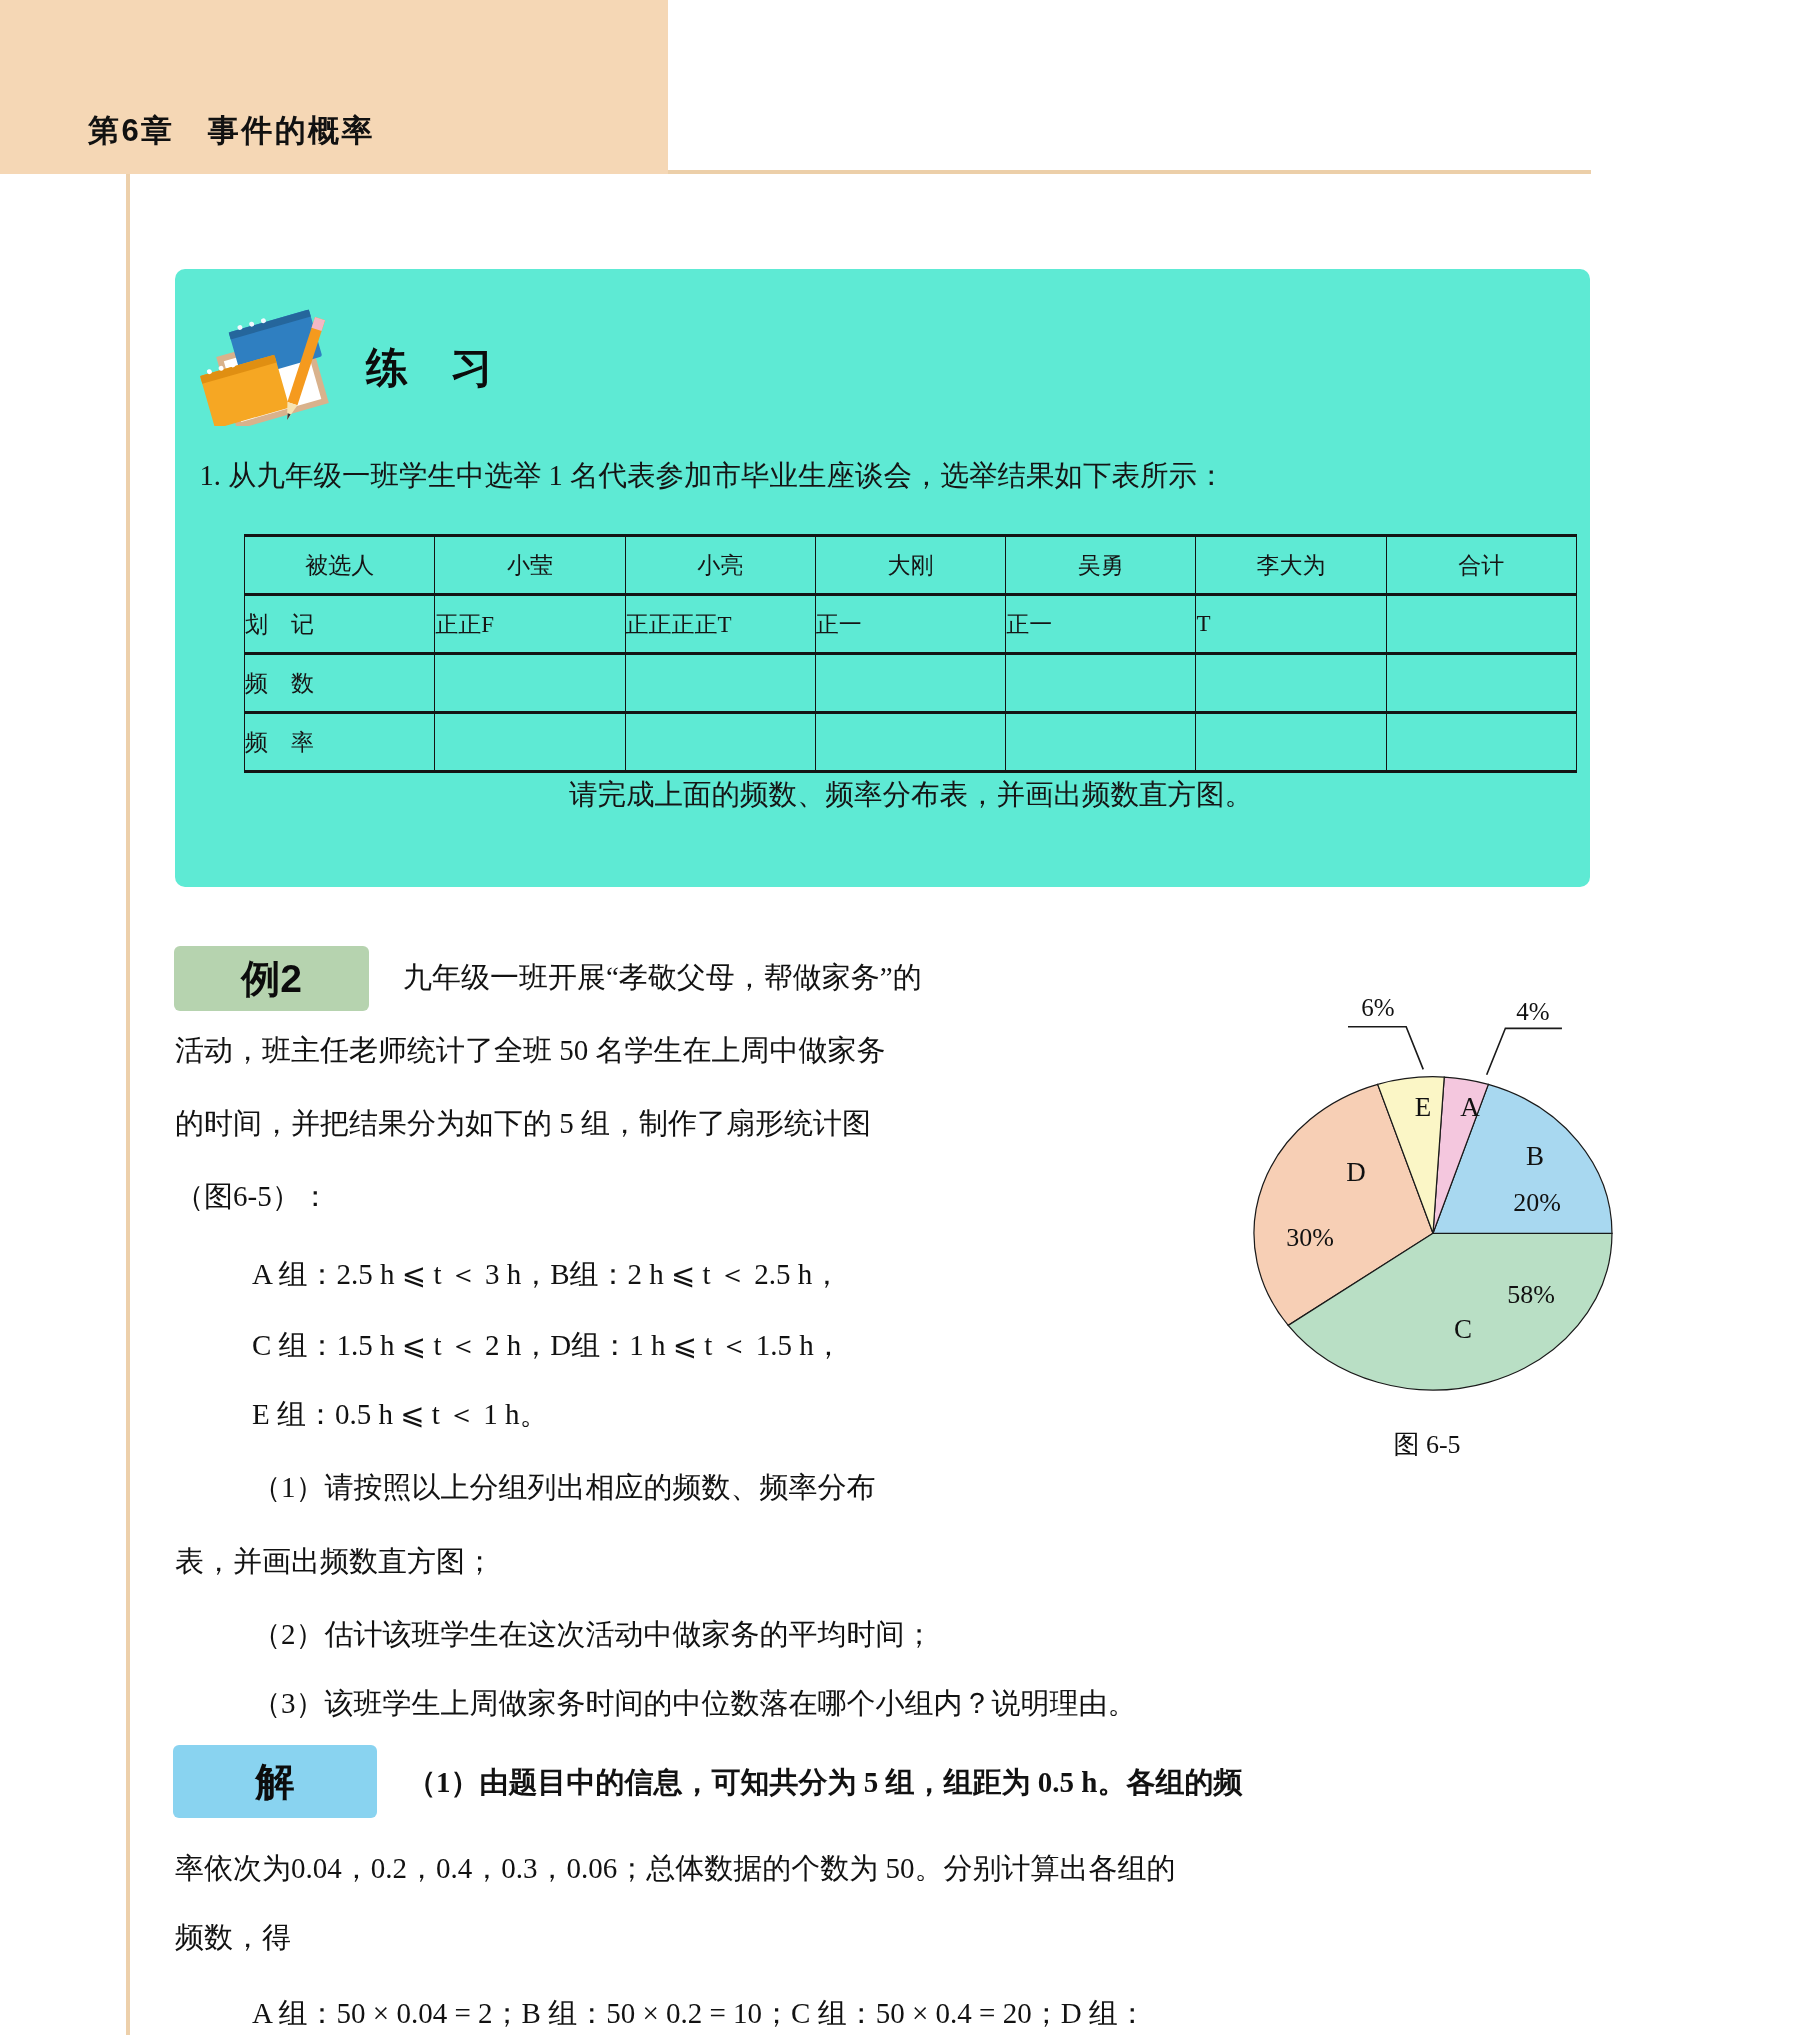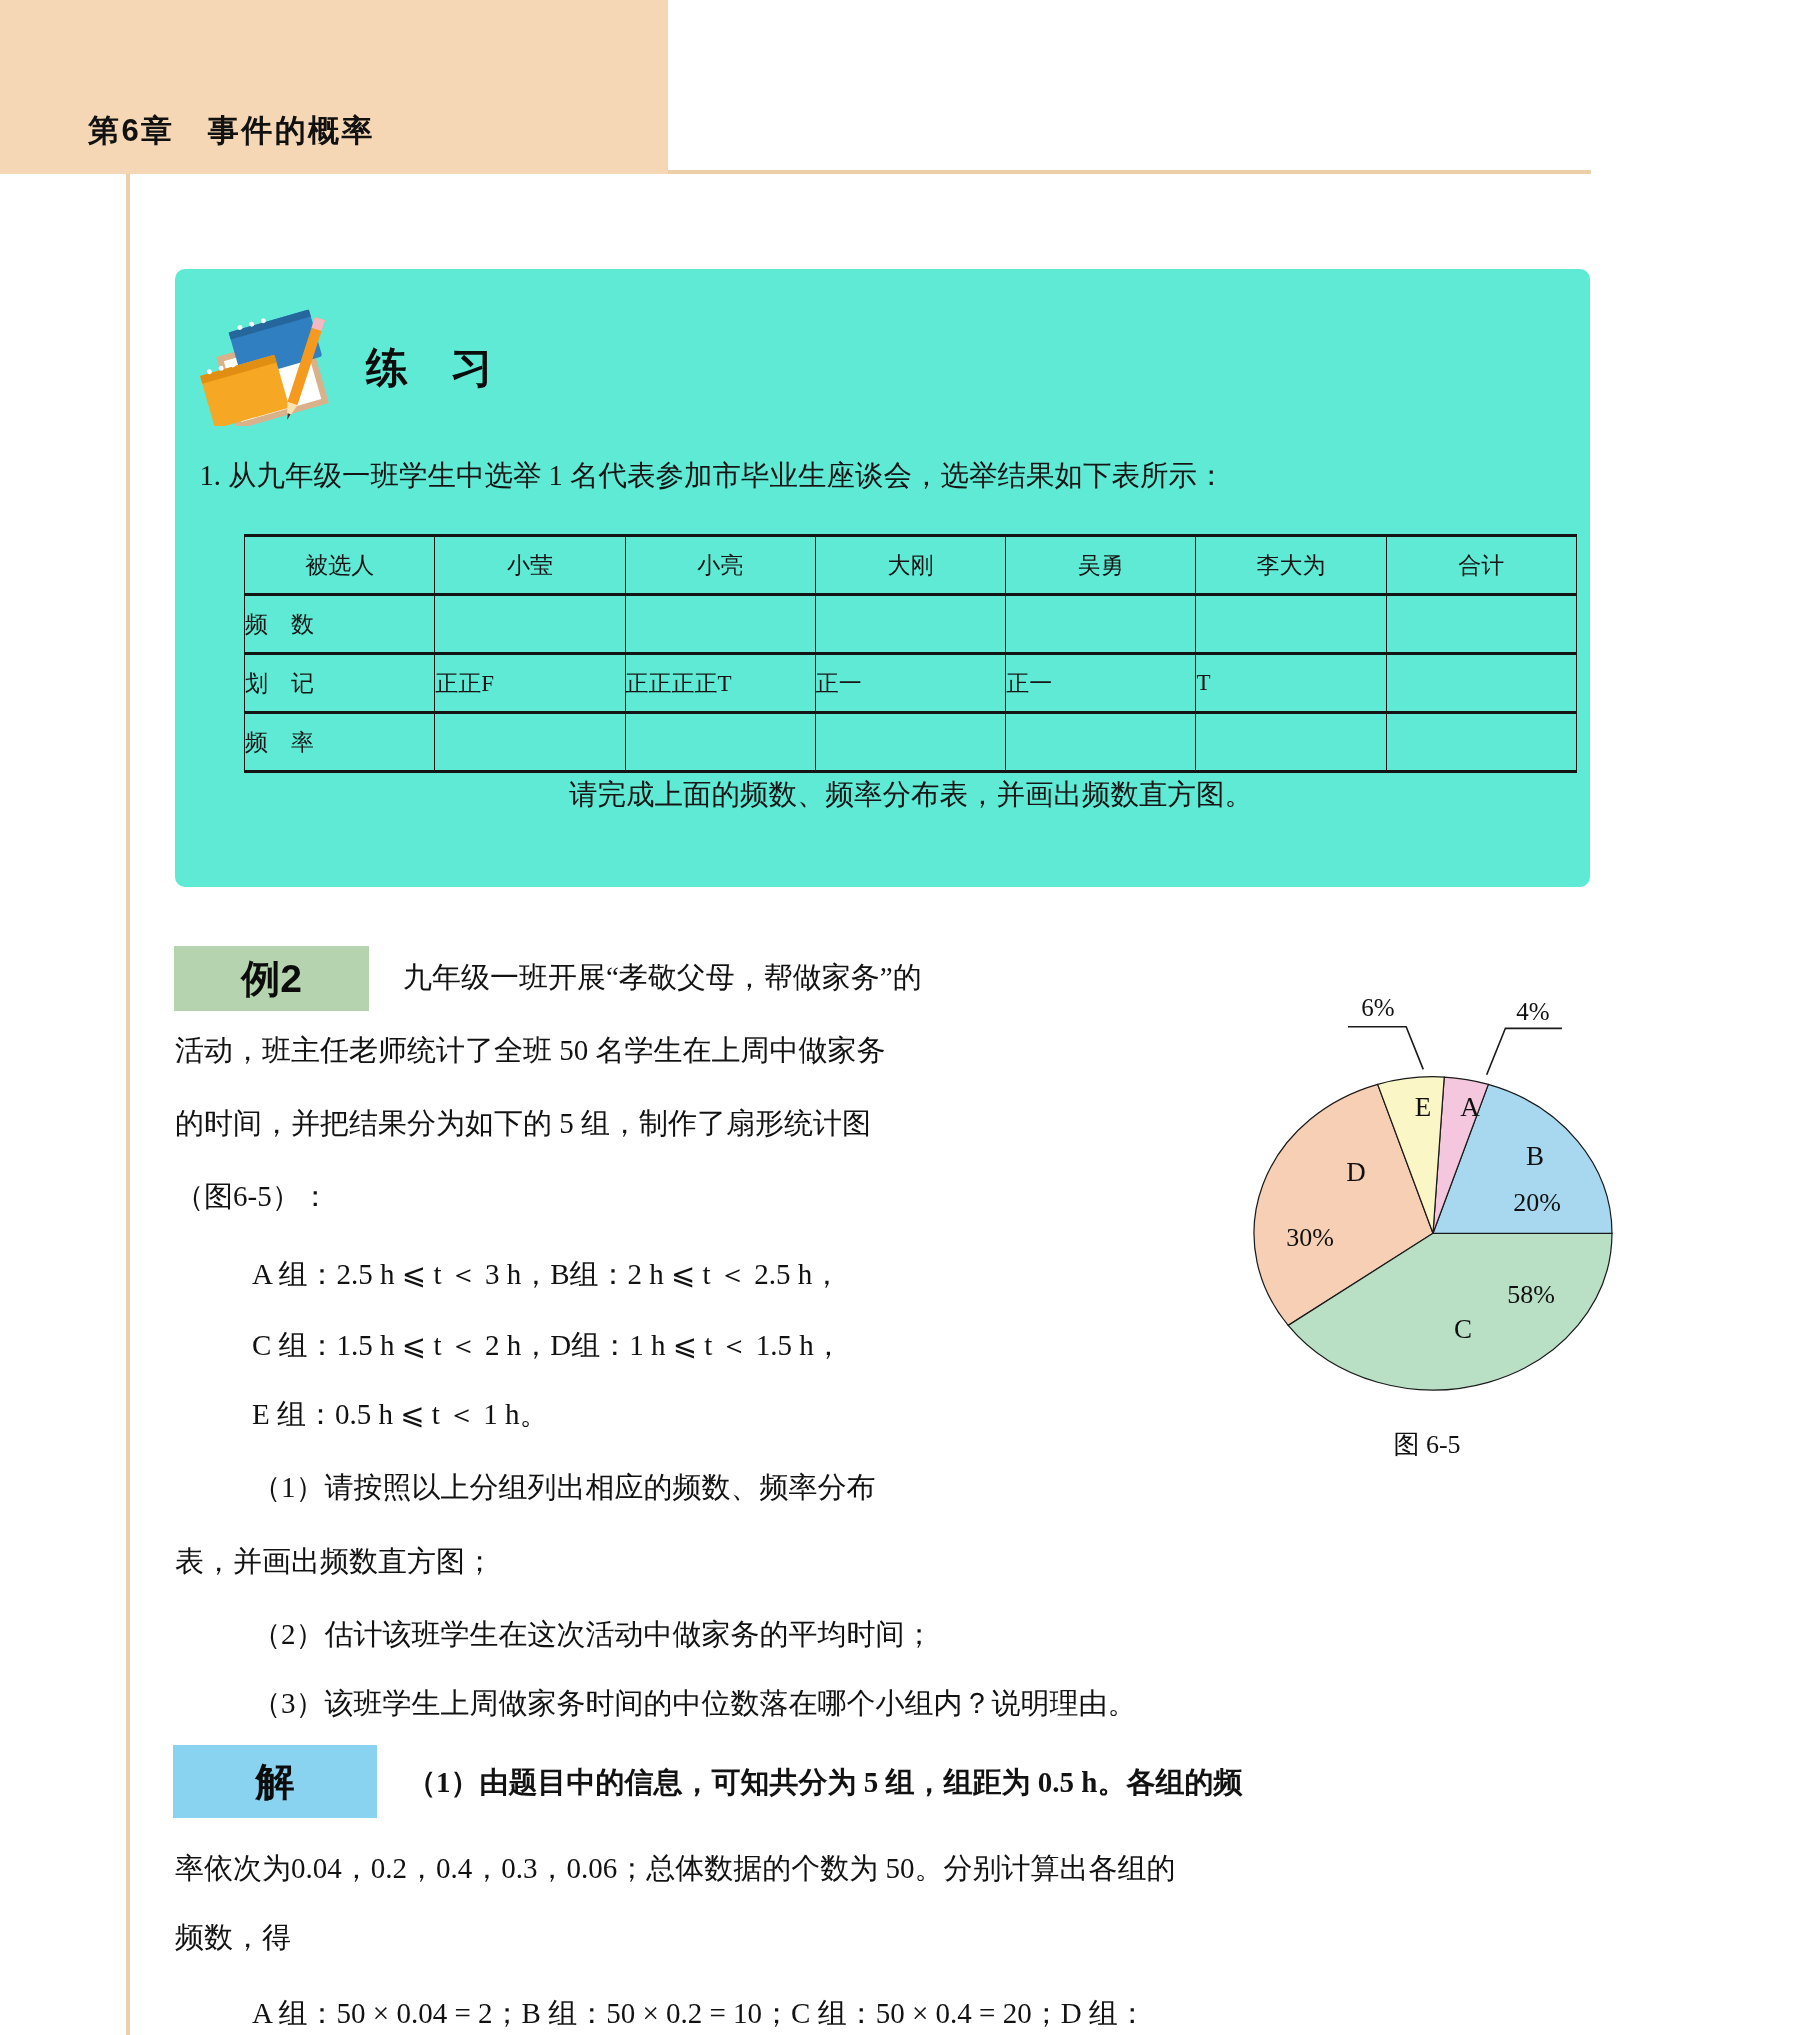--- a/index.html
+++ b/index.html
@@ -60,20 +60,21 @@
     position:absolute;left:105px;top:507px;width:1262px;
     font-size:28.5px;white-space:nowrap;text-align:center;
   }
   
   .badge{
     position:absolute;
     font-family:"Liberation Sans","DejaVu Sans",sans-serif;
     font-weight:bold;color:#0c0c0c;
     display:flex;align-items:center;justify-content:center;
     white-space:nowrap;
+    border-radius:6px;
   }
   .example-badge{left:174px;top:946px;width:195px;height:65px;background:#b6d3af;font-size:39px;}
   .solution-badge{left:173px;top:1745px;width:204px;height:73px;background:#89d3f0;font-size:39px;}
   
   .tline{
     position:absolute;font-size:29px;line-height:45px;white-space:nowrap;color:#121212;text-align:right;
   }
   
   .pie-figure{position:absolute;left:1205px;top:973px;width:456px;height:541px;}
   .pie-figure svg{position:absolute;left:0;top:0;}
@@ -134,35 +135,35 @@
         <tr>
           <th>被选人</th>
           <th>小莹</th>
           <th>小亮</th>
           <th>大刚</th>
           <th>吴勇</th>
           <th>李大为</th>
           <th>合计</th>
         </tr>
         <tr>
-          <td>频　数</td>
-          <td></td>
-          <td></td>
-          <td></td>
-          <td></td>
-          <td></td>
-          <td></td>
-        </tr>
-        <tr>
           <td>划　记</td>
           <td>正正F</td>
           <td>正正正正T</td>
           <td>正一</td>
           <td>正一</td>
           <td>T</td>
+          <td></td>
+        </tr>
+        <tr>
+          <td>频　数</td>
+          <td></td>
+          <td></td>
+          <td></td>
+          <td></td>
+          <td></td>
           <td></td>
         </tr>
         <tr>
           <td>频　率</td>
           <td></td>
           <td></td>
           <td></td>
           <td></td>
           <td></td>
           <td></td>

